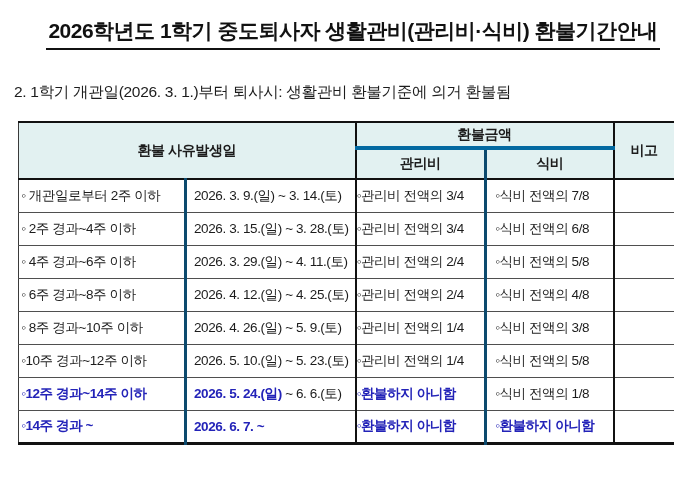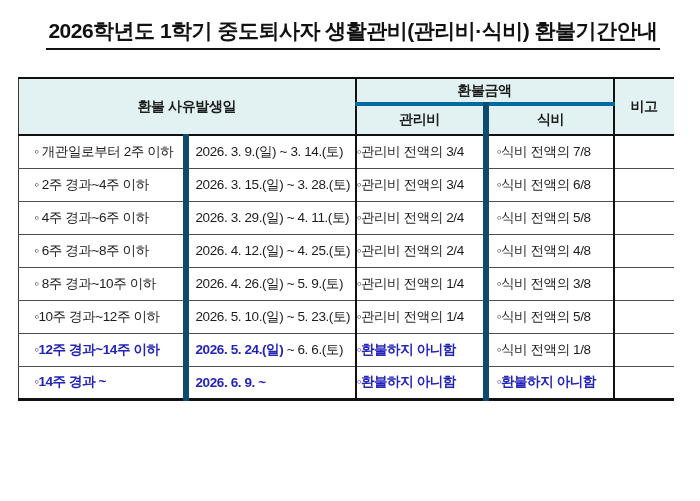--- a/index.html
+++ b/index.html
@@ -61,46 +61,47 @@
     font-size: 14px;
     text-align: center;
     vertical-align: middle;
     border-bottom: 2px solid #111;
   }
   tr.hrow1 { height: 26px; }
   tr.hrow2 { height: 31px; }
   th.amount { border-bottom: 4px solid #0369a1; }
 
   .bL2 { border-left: 2px solid #111; }
-  .bL1 { border-left: 6px solid #0c4a6e; }
+  .bL1 { border-left: 3px solid #0c4a6e; }
 
   tbody td {
     height: 33px;
     vertical-align: middle;
     border-bottom: 1px solid var(--thin);
     white-space: nowrap;
     overflow: hidden;
   }
-  td.c-reason { padding-left: 15px; }
+  td.c-reason { padding-left: 2px; }
   td.c-period { padding-left: 7px; }
   td.c-mgmt   { }
   td.c-meal   { padding-left: 8px; }
 
   .blue { color: var(--blue); font-weight: bold; }
 </style>
 </head>
 <body>
 
 <div class="page">
 
   <div class="title-wrap">
     <span class="title">2026학년도 1학기 중도퇴사자 생활관비(관리비·식비) 환불기간안내</span>
   </div>
 
   <div class="notes">
+    <div class="note">2. 1학기 개관일(2026. 3. 1.)부터 퇴사시: 생활관비 환불기준에 의거 환불됨</div>
   </div>
 
   <table class="refund">
     <colgroup>
       <col class="c1">
         <col class="c2">
         <col class="c3">
         <col class="c4">
         <col class="c5">
     </colgroup>
@@ -160,21 +161,21 @@
       </tr>
       <tr>
         <td class="c-reason blue">◦12주 경과~14주 이하</td>
         <td class="c-period bL1"><span class="blue">2026. 5. 24.(일)</span><span> ~ 6. 6.(토)</span></td>
         <td class="c-mgmt bL2 blue">◦환불하지 아니함</td>
         <td class="c-meal bL1">◦식비 전액의 1/8</td>
         <td class="c-remark bL2"></td>
       </tr>
       <tr>
         <td class="c-reason blue">◦14주 경과 ~</td>
-        <td class="c-period bL1 blue">2026. 6. 9. ~</td>
+        <td class="c-period bL1 blue">2026. 6. 7. ~</td>
         <td class="c-mgmt bL2 blue">◦환불하지 아니함</td>
         <td class="c-meal bL1 blue">◦환불하지 아니함</td>
         <td class="c-remark bL2"></td>
       </tr>
     </tbody>
   </table>
 
 </div>
 
 </body></html>

